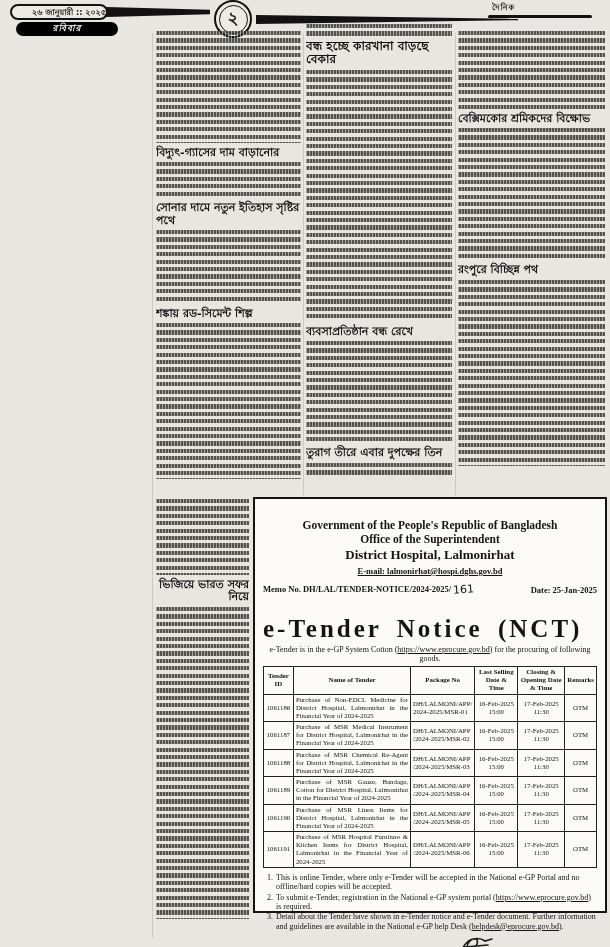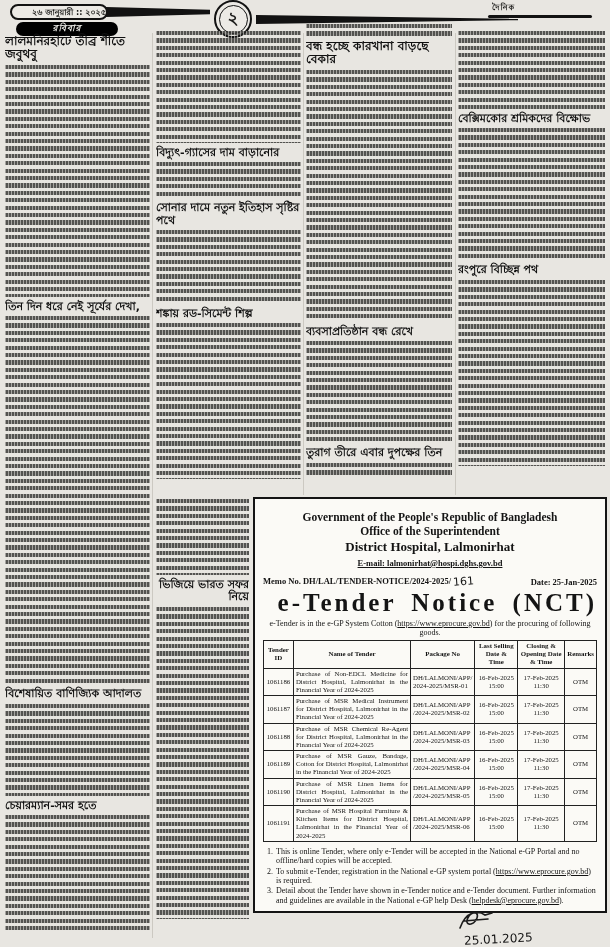--- a/index.html
+++ b/index.html
@@ -50,30 +50,30 @@
   .sim{
     width:100%;
     background:
       repeating-linear-gradient(90deg, rgba(232,230,225,.55) 0 1px, rgba(232,230,225,0) 1px 3px),
       repeating-linear-gradient(180deg, rgba(42,42,40,.78) 0 4.2px, rgba(232,230,225,0) 4.2px 7.4px);
   }
   .vrule{ position:absolute; width:1px; background:#ccc9c2; }
   
   .tender{
     position:absolute; left:253px; top:497px; width:354px; height:416px;
-    background:#fbfaf6; border:2px solid #141414; padding:12px 8px 4px 8px;
+    background:#fbfaf6; border:2px solid #141414; padding:20px 8px 4px 8px;
     font-family:"Liberation Serif","DejaVu Serif",serif; color:#141414;
   }
   .t-gov1{ text-align:center; font-weight:700; font-size:11.5px; line-height:1.2; }
   .t-gov2{ text-align:center; font-weight:700; font-size:11.5px; line-height:1.2; }
   .t-gov3{ text-align:center; font-weight:700; font-size:13px; line-height:1.25; }
   .t-email{ text-align:center; font-weight:700; font-size:8.5px; text-decoration:underline; margin-top:3px; }
   .t-memo{ display:flex; justify-content:space-between; align-items:flex-end; font-weight:700; font-size:8.5px; margin-top:6px; }
   .t-memo .hand{ font-family:"DejaVu Sans",sans-serif; font-weight:400; font-size:11px; display:inline-block; transform:rotate(-4deg) translateY(1px); }
-  .t-title{ text-align:right; font-size:25px; font-weight:700; letter-spacing:3px; word-spacing:6px; margin:2px 0 2px 0; }
+  .t-title{ text-align:left; font-size:25px; font-weight:700; letter-spacing:3px; word-spacing:6px; margin:20px 0 2px 0; }
   .t-intro{ text-align:center; font-size:8px; margin-bottom:3px; }
   .u{ text-decoration:underline; }
   table.tt{ border-collapse:collapse; width:100%; font-size:6.8px; line-height:1.2; }
   table.tt th, table.tt td{ border:1px solid #222; padding:1px 2px; vertical-align:middle; }
   table.tt th{ font-weight:700; text-align:center; font-size:6.9px; }
   td.c0{ width:30px; text-align:center; }
   td.c1{ width:122px; text-align:justify; }
   td.c2{ width:62px; white-space:pre-line; }
   td.c3{ width:44px; text-align:center; white-space:pre-line; }
   td.c4{ width:48px; text-align:center; white-space:pre-line; }
@@ -105,30 +105,20 @@
   <div class="swoosh"></div>
   <div class="masthead">
     <div class="tag">দৈনিক</div>
     <div class="bar"></div>
   </div>
 
   <div class="vrule" style="left:152px; top:33px; height:905px;"></div>
   <div class="vrule" style="left:303px; top:33px; height:462px;"></div>
   <div class="vrule" style="left:455px; top:33px; height:462px;"></div>
 
-  <div class="col" style="left:5px; top:31px; width:145px; height:908px;">
-    <div class="hd s12">লালমনিরহাটে তীব্র শীতে জবুথবু</div>
-    <div class="sim" style="height:232px;"></div>
-    <div class="hd s11">তিন দিন ধরে নেই সূর্যের দেখা,</div>
-    <div class="sim" style="height:368px;"></div>
-    <div class="hd s11">বিশেষায়িত বাণিজ্যিক আদালত</div>
-    <div class="sim" style="height:92px;"></div>
-    <div class="hd s11">চেয়ারম্যান-সমর হতে</div>
-    <div class="sim" style="height:118px;"></div>
-  </div>
 
   <div class="col" style="left:156px; top:31px; width:145px; height:464px;">
     <div class="sim" style="height:112px;"></div>
     <div class="hd s11">বিদ্যুৎ-গ্যাসের দাম বাড়ানোর</div>
     <div class="sim" style="height:36px;"></div>
     <div class="hd s11">সোনার দামে নতুন ইতিহাস সৃষ্টির পথে</div>
     <div class="sim" style="height:74px;"></div>
     <div class="hd s11">শঙ্কায় রড-সিমেন্ট শিল্প</div>
     <div class="sim" style="height:156px;"></div>
   </div>

